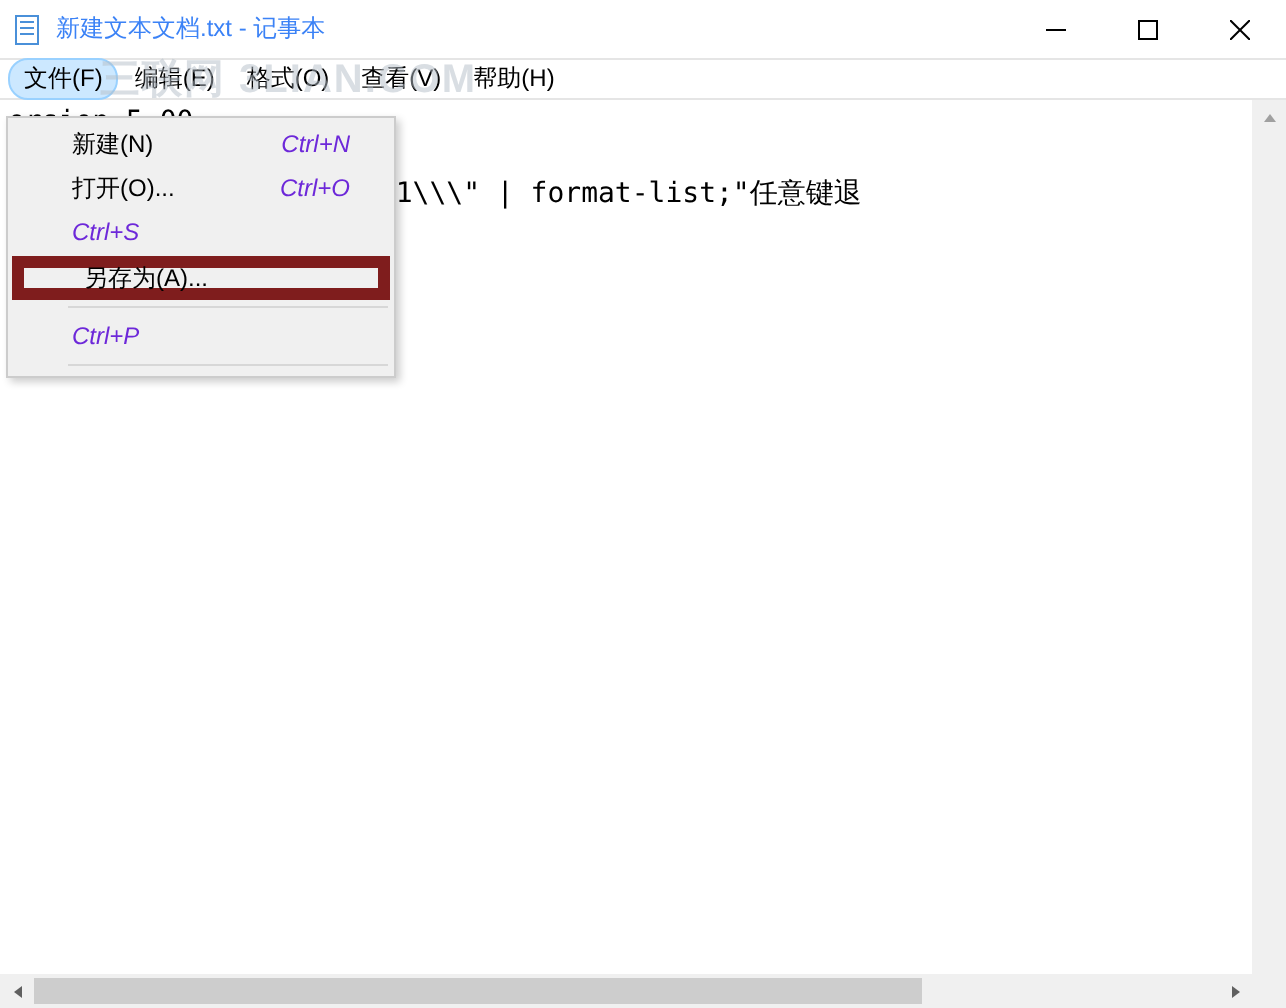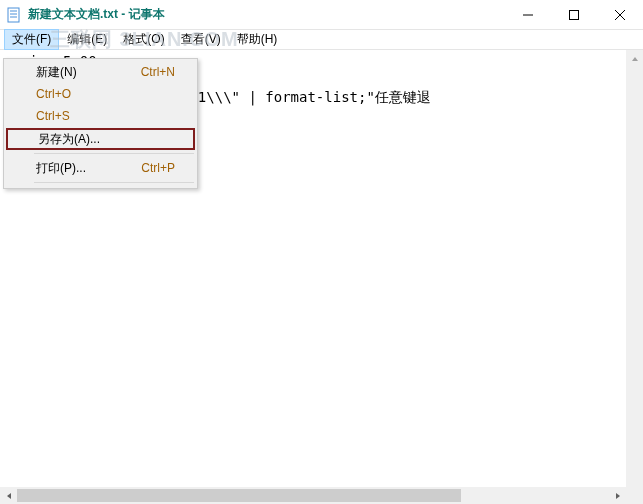--- a/index.html
+++ b/index.html
@@ -23,22 +23,21 @@
 .titlebar-icon {
   width: 16px;
   height: 16px;
   margin-right: 6px;
   display: inline-flex;
   align-items: center;
   justify-content: center;
 }
 .titlebar-title {
   flex: 1;
-  color: #0f766e;
-  font-weight: bold;
+  color: #3b82f6;
 }
 .win-controls {
   display: flex;
   height: 100%;
 }
 .win-btn {
   width: 46px;
   height: 100%;
   display: flex;
   align-items: center;
@@ -51,20 +50,21 @@
   background: #fff;
   display: flex;
   align-items: center;
   padding-left: 4px;
   border-bottom: 1px solid #e5e5e5;
   position: relative;
 }
 .menu-item {
   padding: 2px 8px;
   cursor: default;
+  border-radius: 10px;
 }
 .menu-item.open {
   background: #cce8ff;
   border: 1px solid #99d1ff;
   padding: 1px 7px;
 }
 .watermark {
   position: absolute;
   left: 50px;
   top: 26px;
@@ -88,26 +88,26 @@
   padding: 2px;
 }
 .dd-item {
   display: flex;
   align-items: center;
   height: 22px;
   padding: 0 20px 0 30px;
   cursor: default;
 }
 .dd-item.highlighted {
-  border: 2px solid #7f1d1d;
+  border: 6px solid #7f1d1d;
   margin: 1px 0;
   justify-content: center;
 }
 .dd-label { flex: 1; }
-.dd-shortcut { color: #a16207; }
+.dd-shortcut { color: #6d28d9; font-style: italic; }
 .dd-sep {
   height: 1px;
   background: #d7d7d7;
   margin: 3px 1px 3px 28px;
 }
 .content {
   position: absolute;
   left: 0;
   top: 50px;
   right: 17px;
@@ -217,32 +217,32 @@
 <div class="content"><span>ersion 5.00</span>
 <span>1\计算SHA1\command]</span>
 <span>h -Algorithm SHA1 \\\"%1\\\" | format-list;"任意键退</span></div>
 
 <div class="dropdown">
   <div class="dd-item">
     <span class="dd-label">新建(N)</span>
     <span class="dd-shortcut">Ctrl+N</span>
   </div>
   <div class="dd-item">
+    <span class="dd-label">打开(O)...</span>
     <span class="dd-shortcut">Ctrl+O</span>
   </div>
   <div class="dd-item">
     <span class="dd-shortcut">Ctrl+S</span>
   </div>
   <div class="dd-item highlighted">
     <span class="dd-label">另存为(A)...</span>
     <span class="dd-shortcut"></span>
   </div>
   <div class="dd-sep"></div>
   <div class="dd-item">
-    <span class="dd-label">打印(P)...</span>
     <span class="dd-shortcut">Ctrl+P</span>
   </div>
   <div class="dd-sep"></div>
 </div>
 
 <div class="scrollbar-v">
   <div class="sb-btn">
     <svg viewBox="0 0 8 8">
         <polygon points="4,2 7,6 1,6" fill="#a0a0a0"></polygon>
       </svg>

